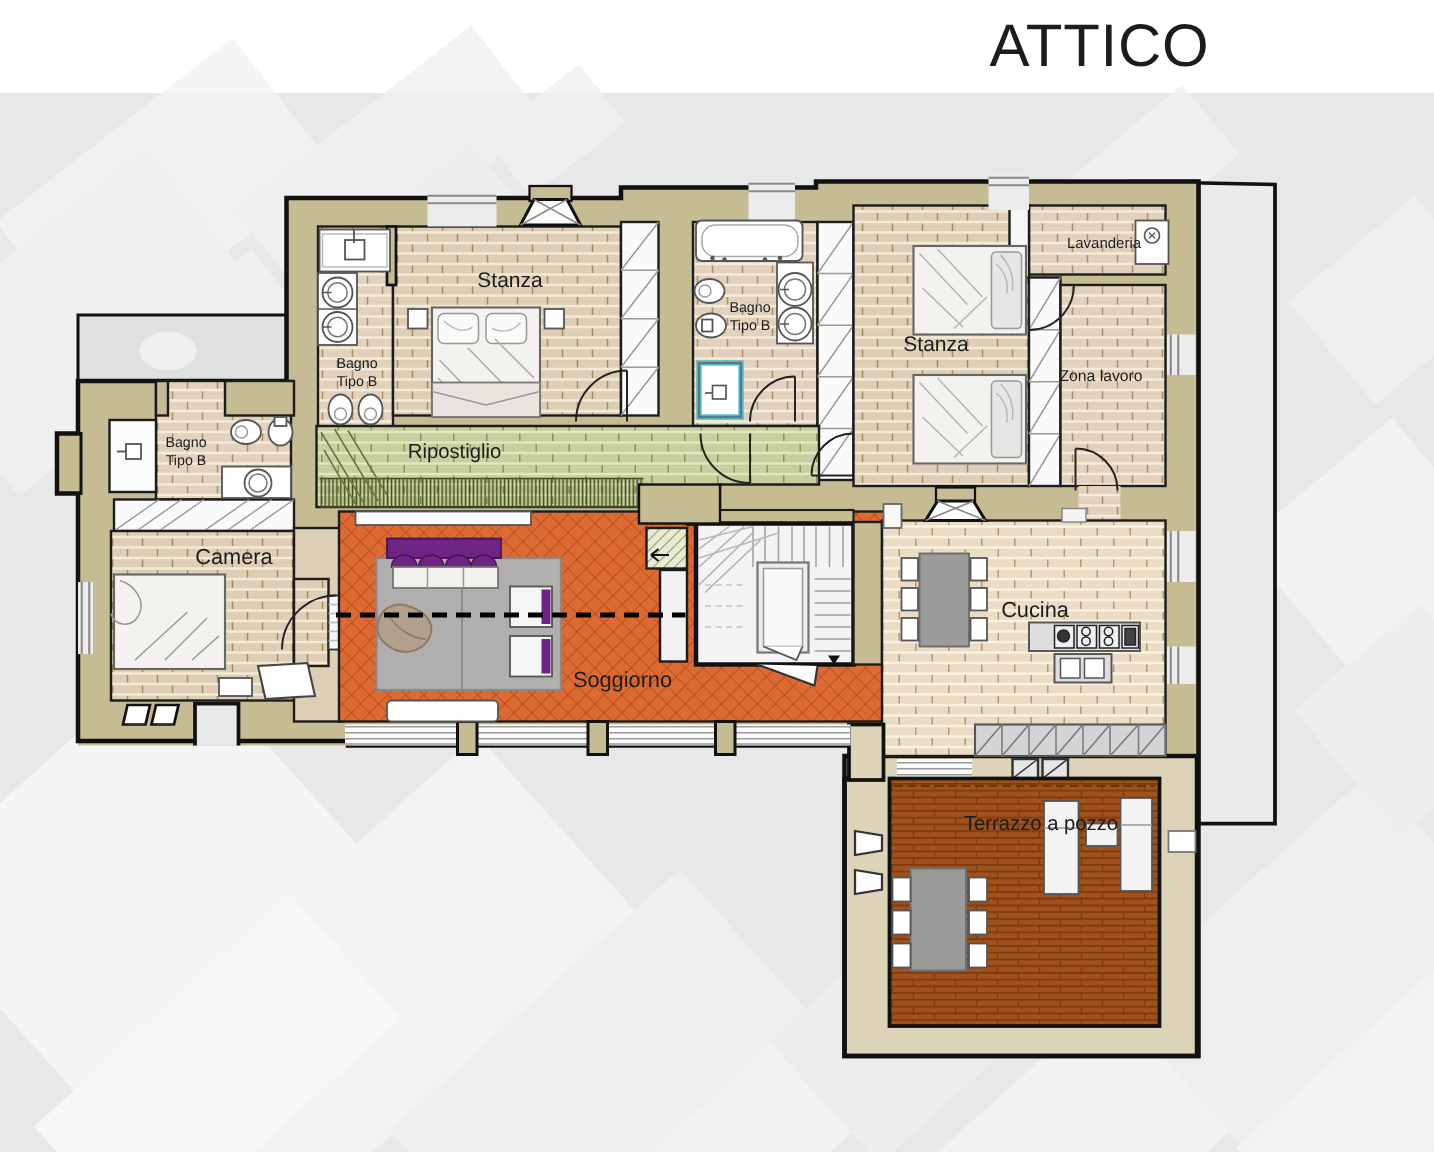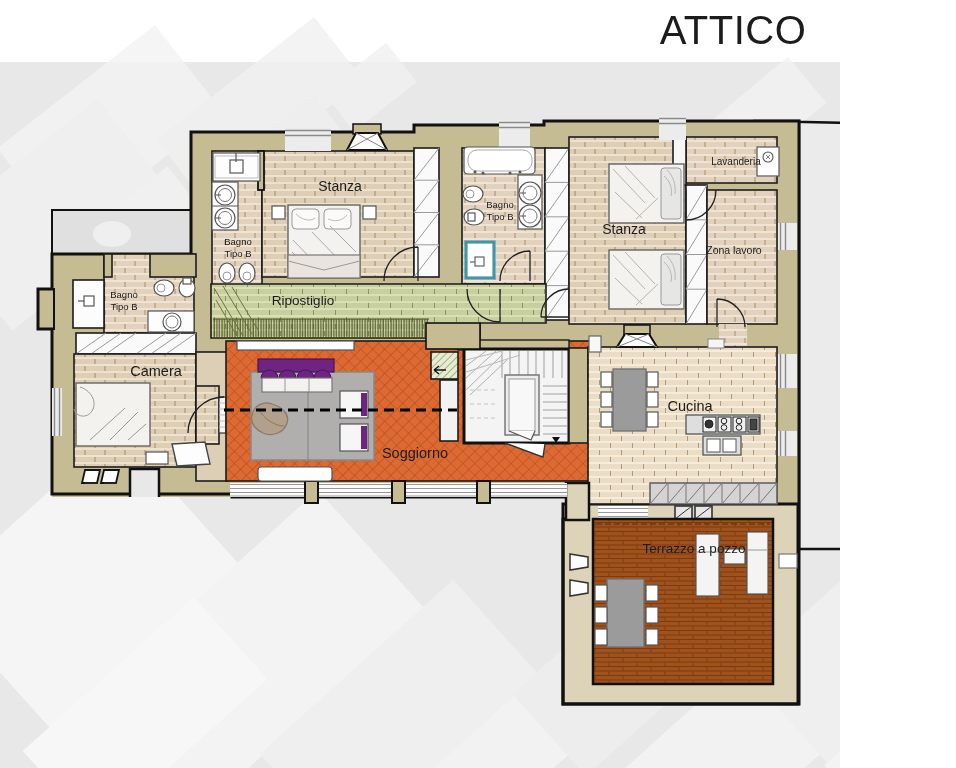--- a/index.html
+++ b/index.html
@@ -1,16 +1,16 @@
 <!DOCTYPE html>
 <html><head>
 <meta charset="utf-8">
 <style>
 html,body{margin:0;padding:0;background:#fff;}
-#page{width:840px;height:768px;position:relative;font-family:"Liberation Sans",sans-serif;overflow:hidden;text-align:center;}
+#page{width:956px;height:768px;position:relative;font-family:"Liberation Sans",sans-serif;overflow:hidden;text-align:center;}
 svg{display:block;}
 text{font-family:"Liberation Sans",sans-serif;fill:#1c1c1c;}
 </style>
 </head>
 <body>
 <div id="page">
 <svg width="956" height="768" viewBox="0 0 956 768" xmlns="http://www.w3.org/2000/svg">
 <defs>
 <pattern id="bl" width="20" height="14" patternUnits="userSpaceOnUse">
  <rect width="20" height="14" fill="#ddceb5"></rect>

